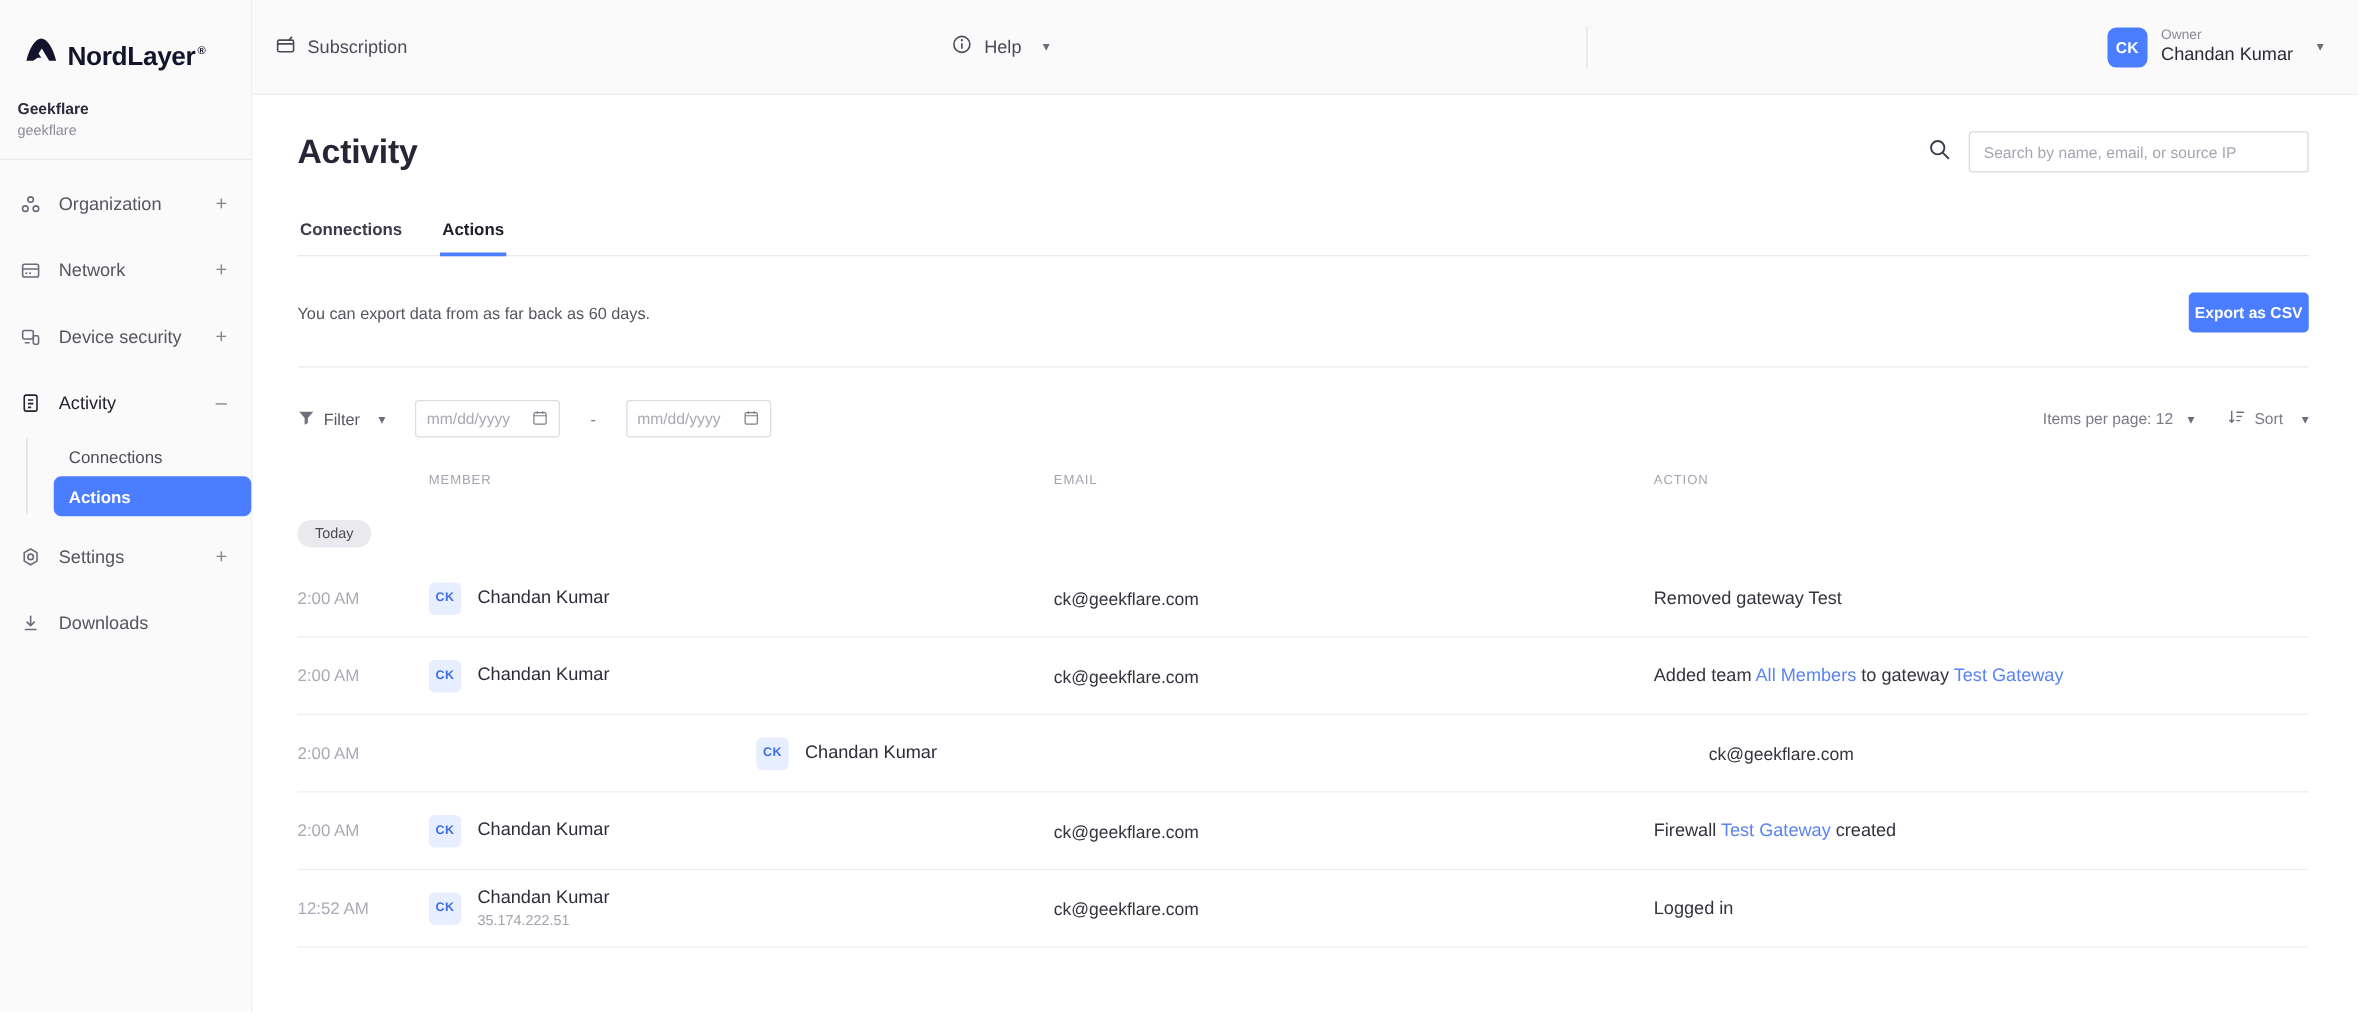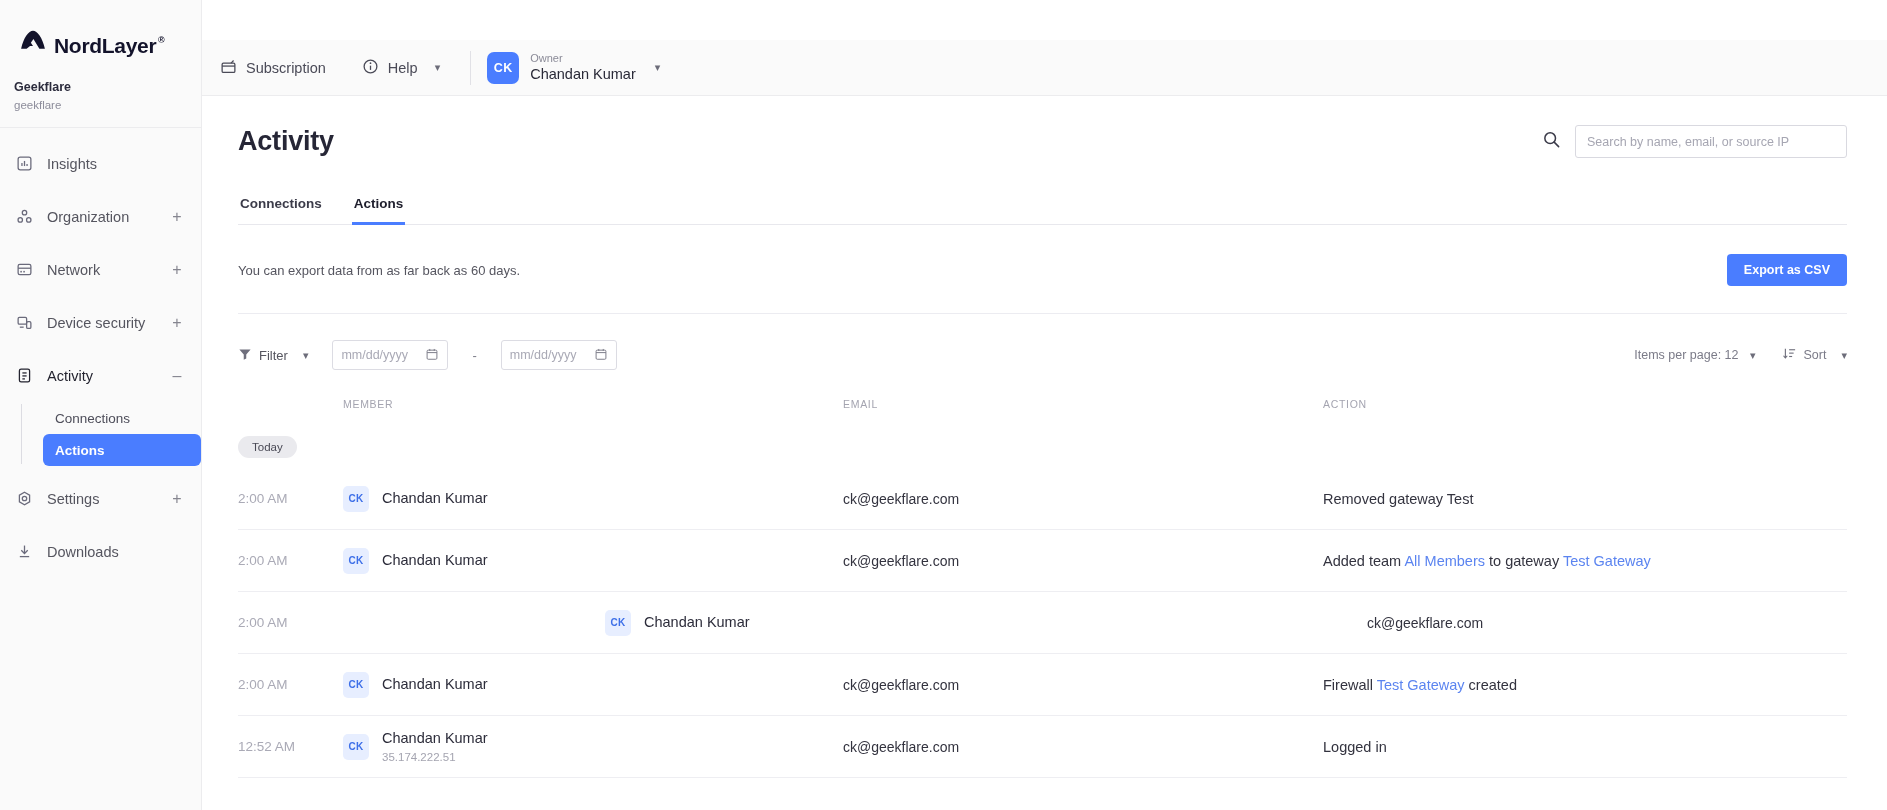--- a/index.html
+++ b/index.html
@@ -48,23 +48,23 @@
     margin-left: 21px; height: 32px; display: flex; align-items: center;
     padding: 0 12px; border-radius: 6px; cursor: pointer;
     font-size: 13.5px; color: #4d4d59;
   }
   .sub-item.selected { background: #4a7dff; color: #fff; font-weight: bold; }
 
   
   .main { flex: 1; height: 810px; background: #fff; position: relative; overflow: hidden; }
 
   .topbar {
-    height: 56px; background: #fafafa; border-bottom: 1px solid #ececee;
-    display: flex; align-items: center; justify-content: flex-start;
-    padding-right: 28px; gap: 0; margin-top: 40px;
+    height: 76px; background: #fafafa; border-bottom: 1px solid #ececee;
+    display: flex; align-items: center; justify-content: space-between;
+    padding-right: 28px; gap: 0;
   }
   .top-link { display: flex; align-items: center; gap: 9px; font-size: 14.5px; color: #4a4a57; cursor: pointer; padding: 0 18px; }
   .top-sep { width: 1px; height: 34px; background: #e1e1e6; margin: 0 16px 0 12px; }
   .user-chip { display: flex; align-items: center; gap: 11px; cursor: pointer; }
   .avatar-lg { width: 32px; height: 32px; border-radius: 7px; background: #4a7dff; color: #fff;
                font-size: 12.5px; font-weight: bold; display: flex; align-items: center; justify-content: center; letter-spacing: .3px; }
   .user-role { font-size: 11px; color: #8b8b98; line-height: 13px; }
   .user-name { font-size: 14.5px; color: #2a2a38; line-height: 18px; }
   .caret { font-size: 11px; color: #6d6d7a; margin-left: 8px; }
 
@@ -82,21 +82,21 @@
   .search-box input::placeholder { color: #a6a6b2; }
 
   .tabs { display: flex; gap: 28px; margin-top: 38px; border-bottom: 1px solid #e8e8ed; }
   .tab { font-size: 13.5px; font-weight: bold; color: #3b3b49; padding: 0 2px 11px 2px; cursor: pointer; border-bottom: 3px solid transparent; margin-bottom: -1px; }
   .tab.active { color: #1e1e2c; border-bottom-color: #4a7dff; }
 
   .export-row { display: flex; align-items: center; justify-content: space-between; padding: 29px 0 27px 0; border-bottom: 1px solid #ececf1; }
   .export-note { font-size: 13px; color: #55555f; }
   .btn-primary {
     background: #4a7dff; color: #fff; border: 0; border-radius: 4px;
-    height: 32px; padding: 0 17px; font-size: 12.5px; font-weight: bold;
+    height: 32px; padding: 0 5px; font-size: 12.5px; font-weight: bold;
     cursor: pointer; font-family: "Liberation Sans", sans-serif;
   }
 
   .filter-row { display: flex; align-items: center; justify-content: space-between; padding: 26px 0 20px 0; }
   .filter-left { display: flex; align-items: center; gap: 24px; }
   .filter-btn { display: flex; align-items: center; gap: 7px; font-size: 13px; color: #55555f; cursor: pointer; }
   .date-input {
     width: 116px; height: 30px; border: 1px solid #dcdce3; border-radius: 3px;
     display: flex; align-items: center; justify-content: space-between; padding: 0 8px;
     font-size: 12.5px; color: #a9a9b5; cursor: pointer;
@@ -150,32 +150,20 @@
       <span class="logo-text"><span>NordLayer</span><sup>®</sup></span>
     </div>
 
     <div class="org-block">
       <div class="org-name">Geekflare</div>
       <div class="org-slug">geekflare</div>
     </div>
 
     <nav class="nav">
 
-      <div class="nav-item">
-        <span class="nav-ico">
-          <svg width="17" height="17" viewBox="0 0 20 20" fill="none" stroke="currentColor" stroke-width="1.5">
-            <rect x="2.5" y="2.5" width="15" height="15" rx="2.5"></rect>
-            <line x1="7" y1="13" x2="7" y2="9.5"></line>
-              <line x1="10" y1="13" x2="10" y2="7"></line>
-              <line x1="13" y1="13" x2="13" y2="10.5"></line>
-          </svg>
-        </span>
-        <span class="nav-label">Insights</span>
-        <span class="nav-pm"></span>
-      </div>
 
       <div class="nav-item">
         <span class="nav-ico">
           <svg width="17" height="17" viewBox="0 0 20 20" fill="none" stroke="currentColor" stroke-width="1.5">
             <circle cx="10" cy="5.5" r="2.6"></circle>
               <circle cx="5" cy="14" r="2.6"></circle>
               <circle cx="15" cy="14" r="2.6"></circle>
           </svg>
         </span>
         <span class="nav-label">Organization</span>

